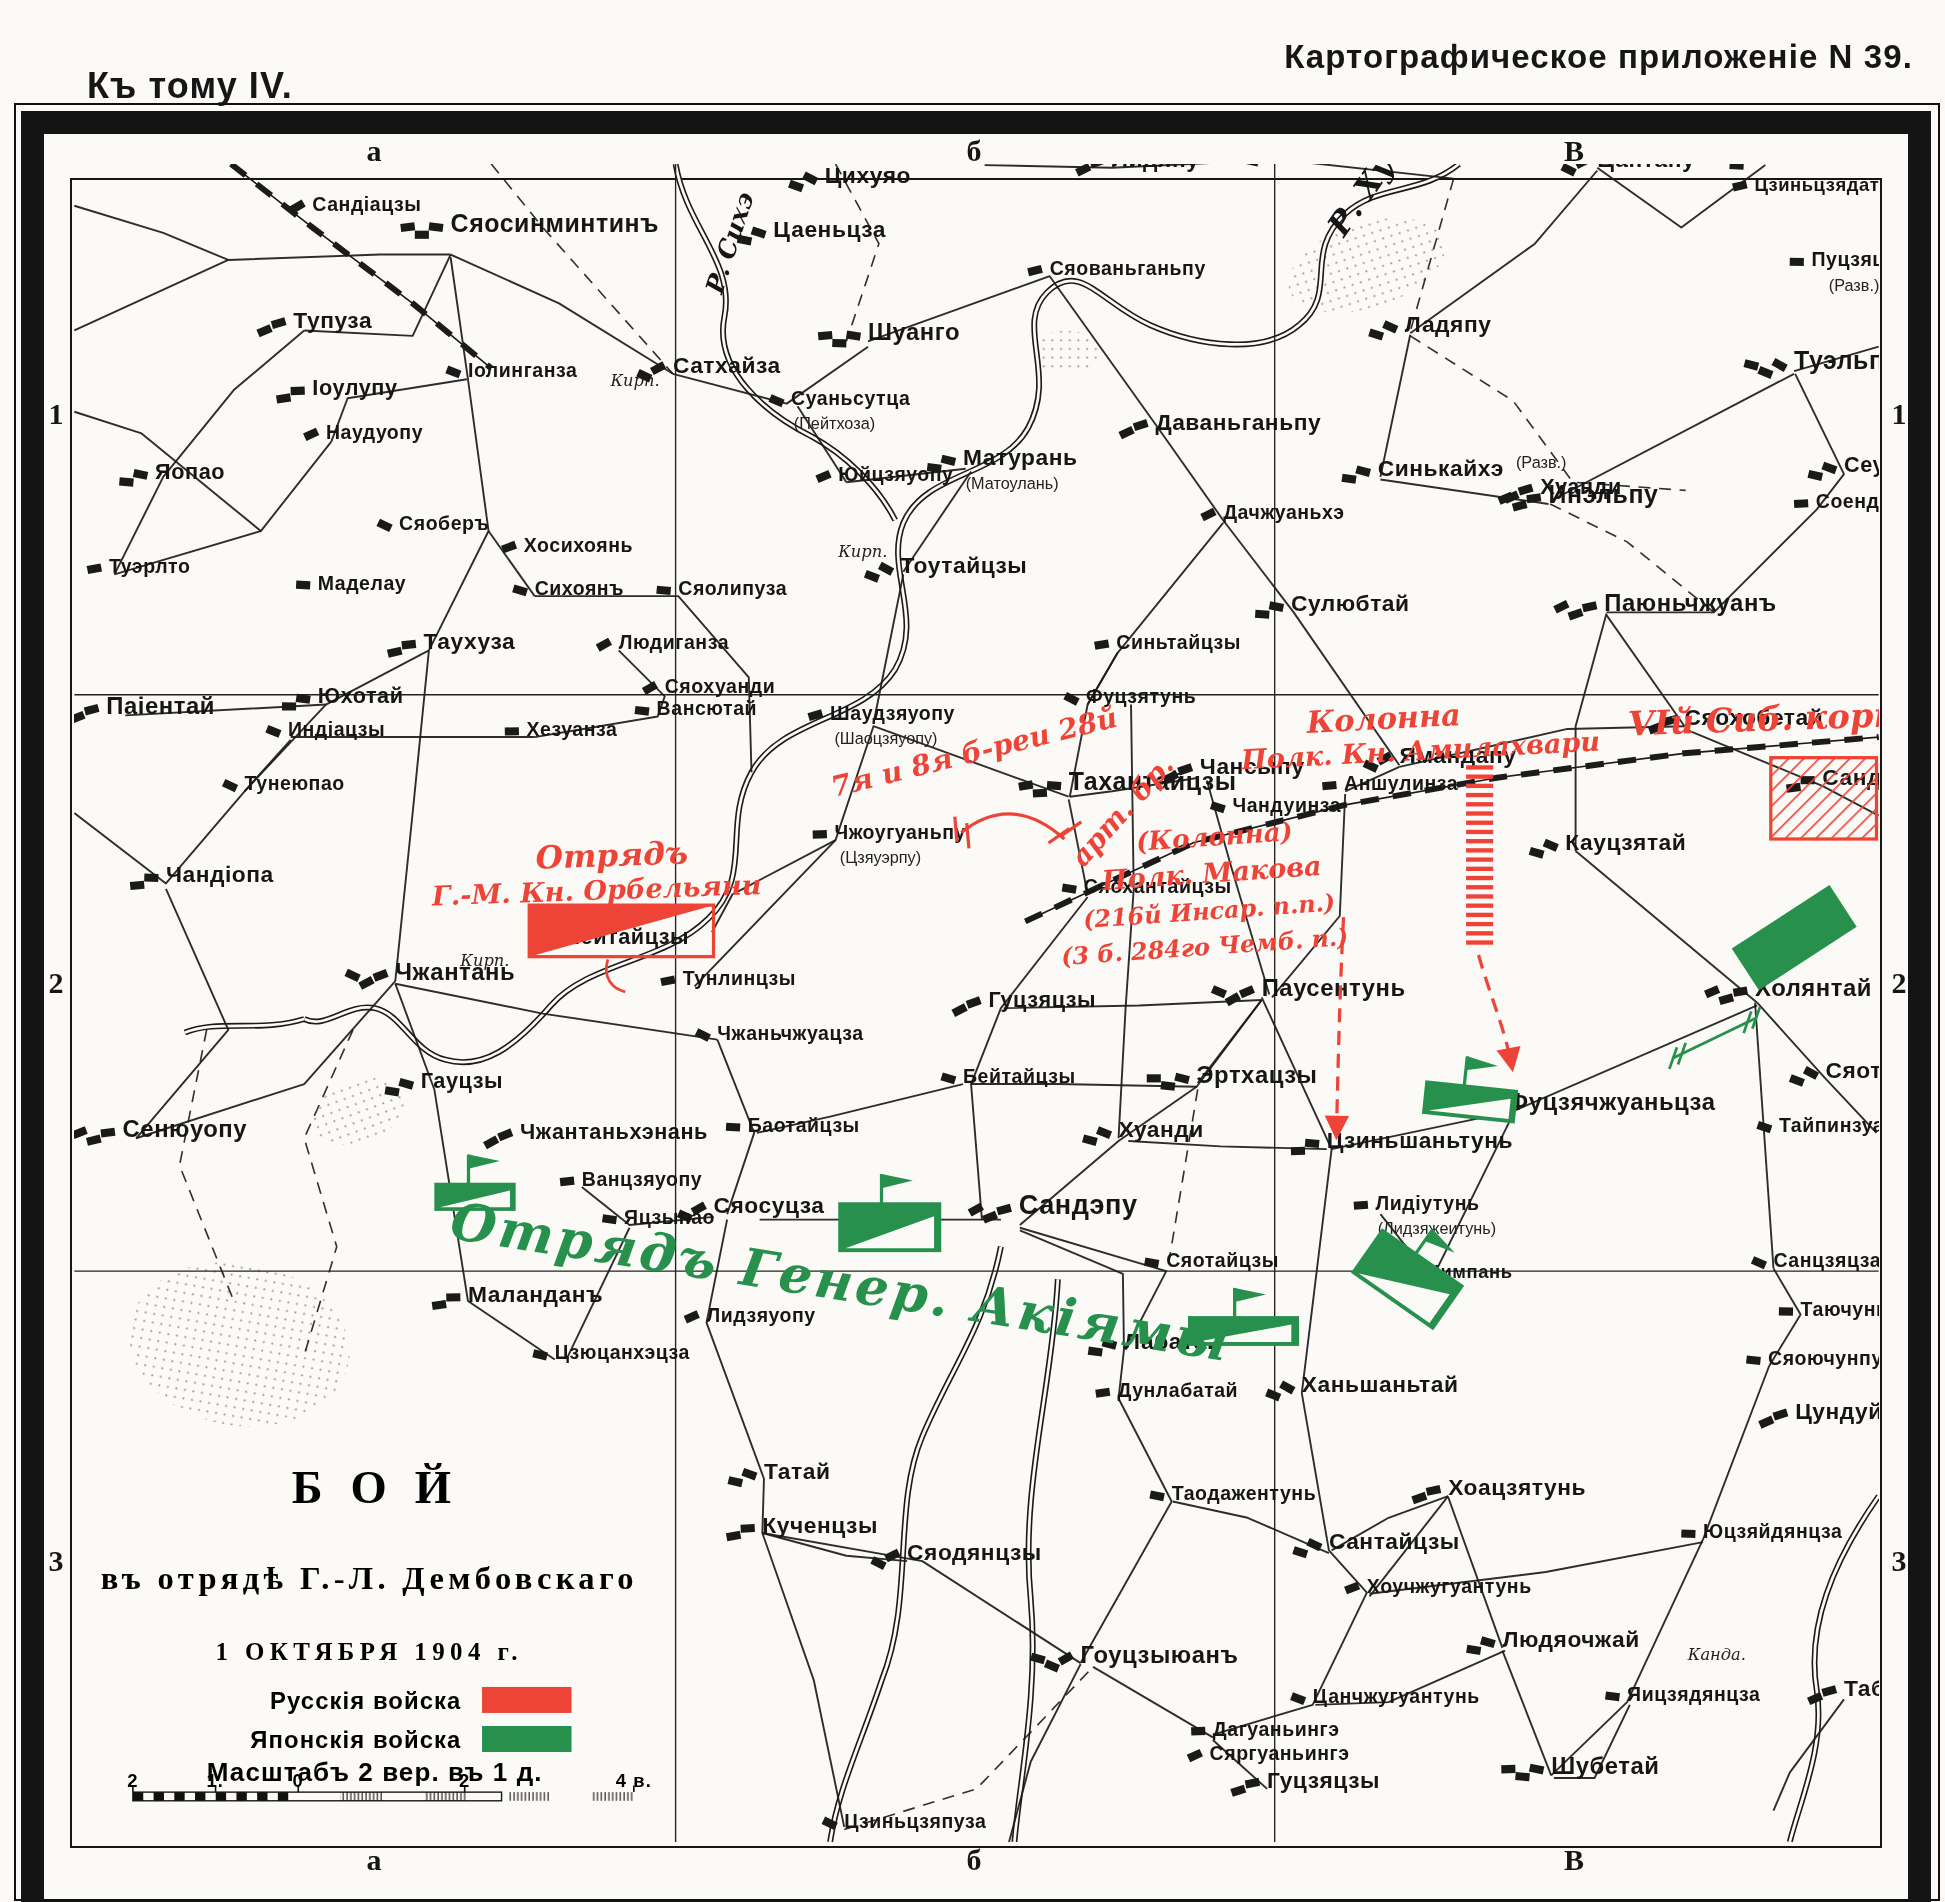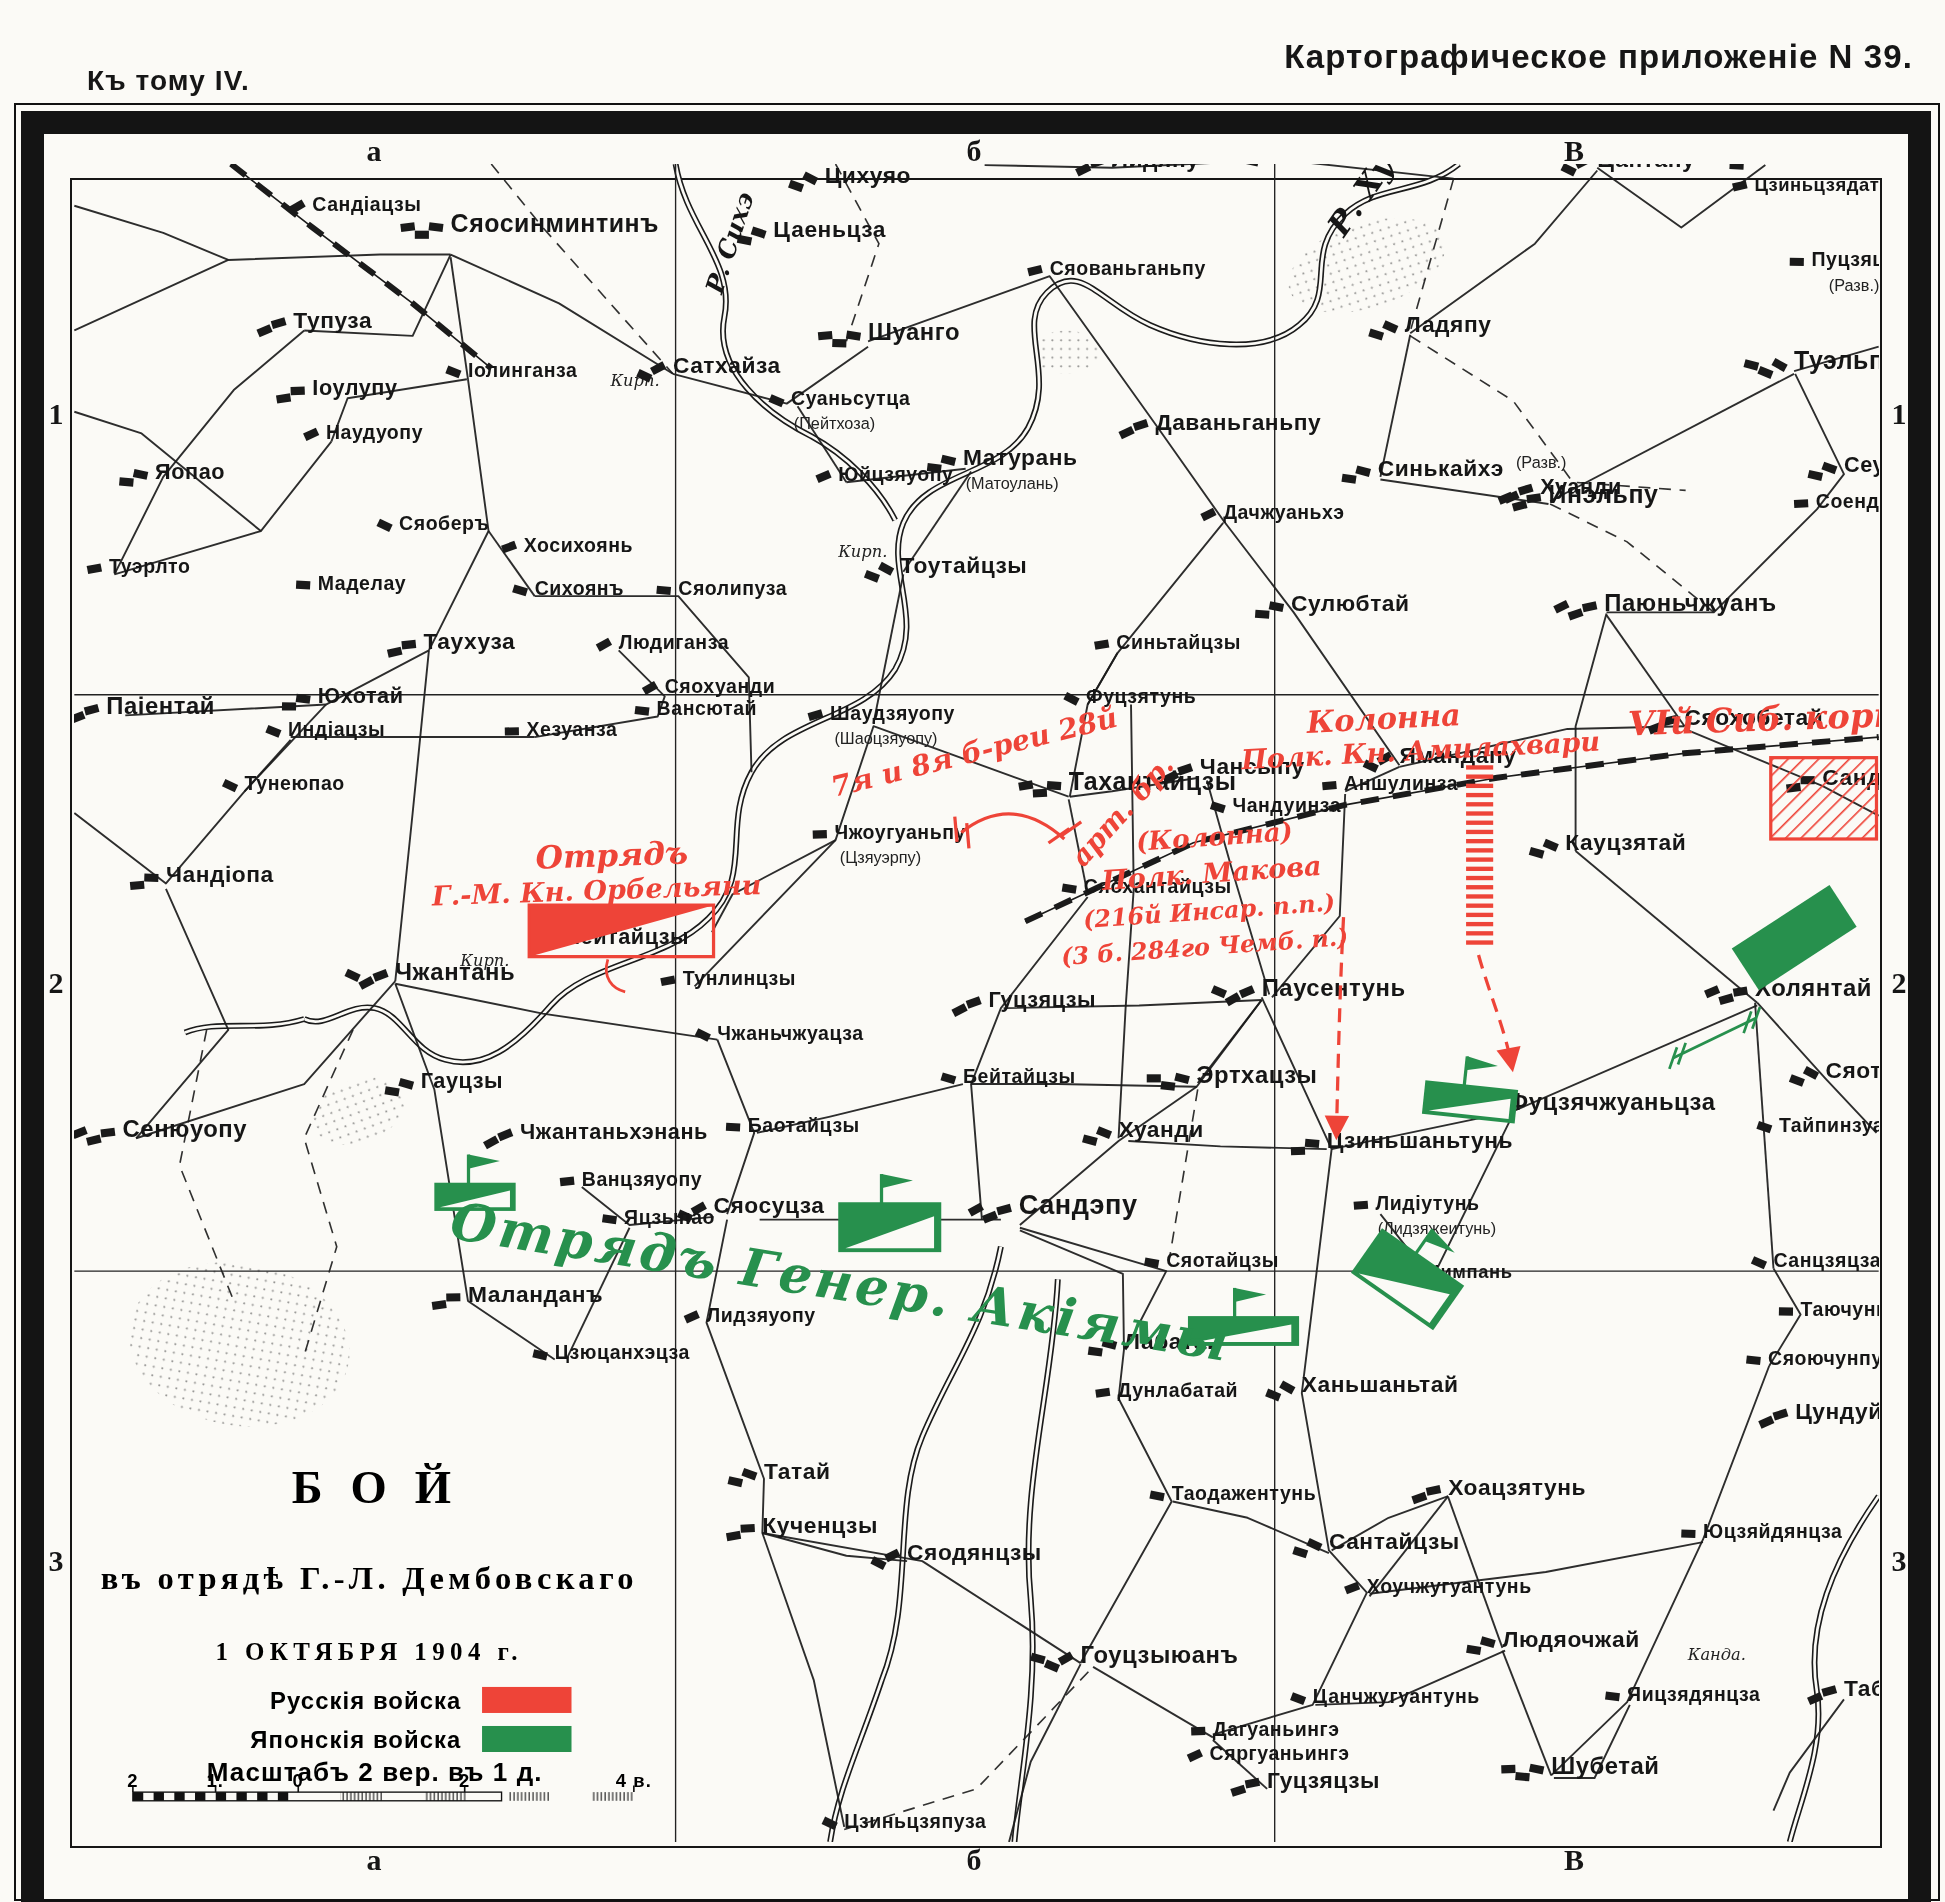--- a/index.html
+++ b/index.html
@@ -1,19 +1,19 @@
 <!DOCTYPE html>
 <html style="font-size:8.7px"><head>
 <meta charset="utf-8">
 <style>
   html,body{margin:0;padding:0;background:#f2f1ec;}
   .page{position:relative;width:1946px;height:1902px;background:#fbfaf6;overflow:hidden;
         font-family:"Liberation Sans",sans-serif;color:#161616;}
   .hdr{position:absolute;font-family:"Liberation Sans",sans-serif;font-weight:bold;letter-spacing:1.1px;}
-  .hdr-left{left:87px;top:65px;font-size:28px;}
+  .hdr-left{left:87px;top:65px;font-size:36px;}
   .hdr-right{right:33px;top:38px;font-size:33px;}
   .frame-outer{position:absolute;left:13.6px;top:103px;width:1922px;height:1794px;border:2.2px solid #111;}
   .frame-band{position:absolute;left:20.6px;top:111px;width:1864px;height:1767px;border:23px solid #141414;}
   .frame-inner{position:absolute;left:70px;top:178px;width:1808px;height:1666px;border:2.2px solid #161616;}
   .mlabel{position:absolute;font-family:"Liberation Serif",serif;font-weight:bold;font-size:30px;
           color:#161616;width:38px;text-align:center;}
   svg text{user-select:none;}
   .plc{font-family:"Liberation Sans",sans-serif;font-weight:bold;fill:#161616;letter-spacing:1px;}
   .plc-small{font-family:"Liberation Sans",sans-serif;fill:#222;}
   .plc-note{font-family:"DejaVu Serif",serif;font-style:italic;fill:#222;}

